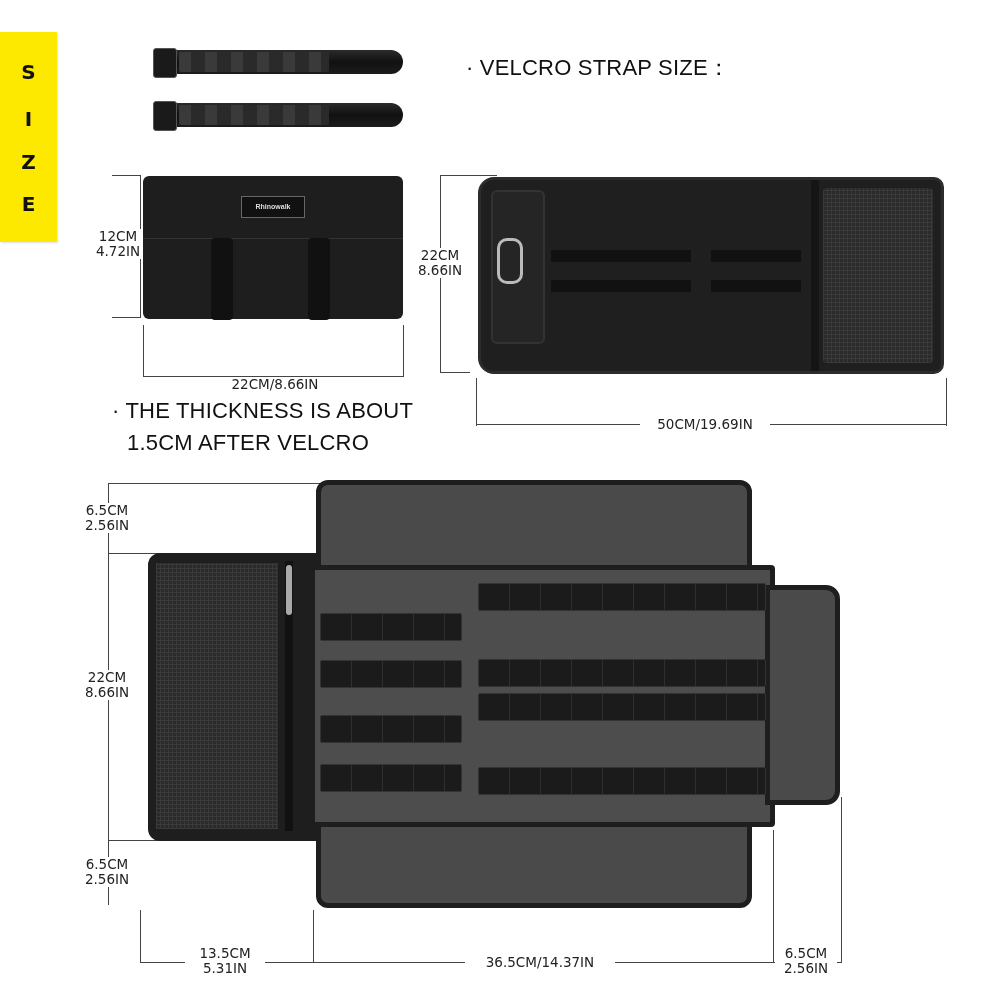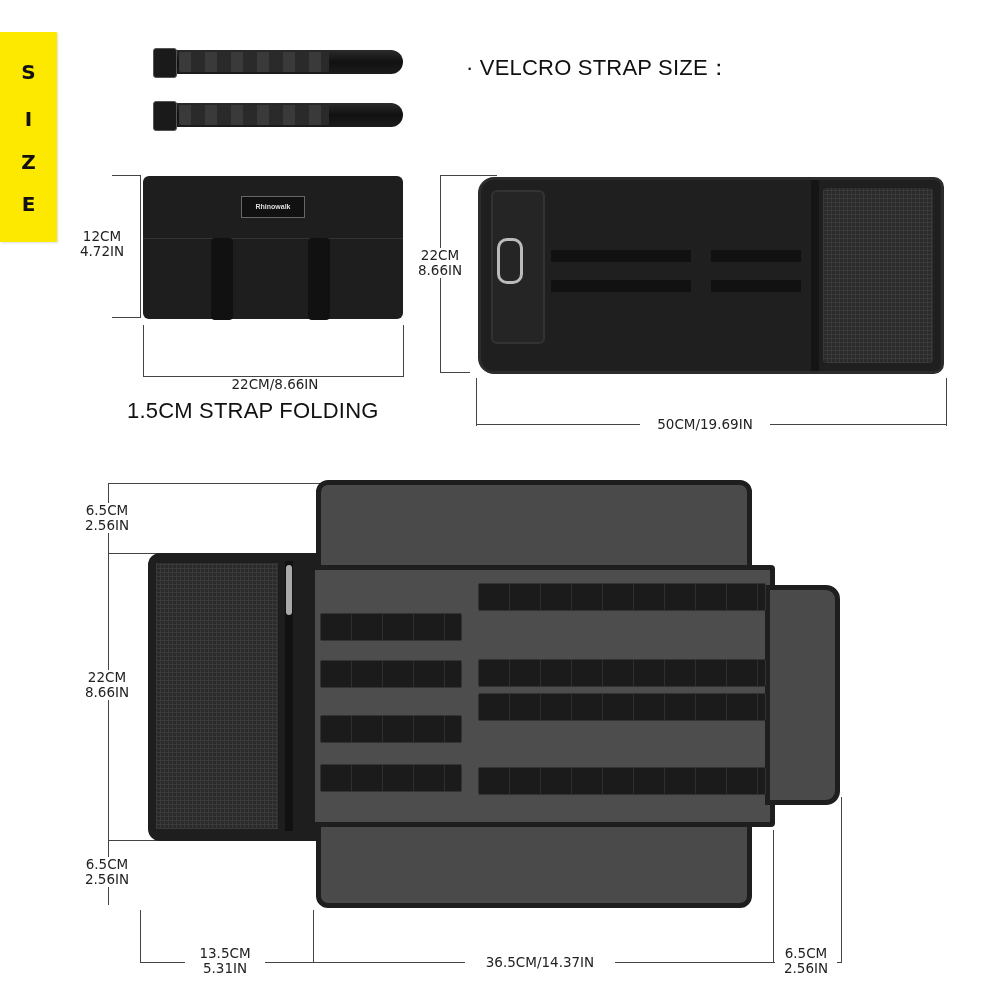--- a/index.html
+++ b/index.html
@@ -38,37 +38,38 @@
   <div class="hook"></div>
 </div>
 
 <div class="abs note" style="left:466px;top:52px;">
   <div>· VELCRO STRAP SIZE：</div>
 </div>
 
 <div class="abs line" style="left:112px;top:175px;width:28px;height:1px;"></div>
 <div class="abs line" style="left:112px;top:317px;width:28px;height:1px;"></div>
 <div class="abs line" style="left:140px;top:175px;width:1px;height:143px;"></div>
-<div class="abs dim" style="left:72px;top:229px;width:60px;">
+<div class="abs dim" style="left:88px;top:229px;width:60px;">
   <div>12CM</div>
   <div>4.72IN</div>
 </div>
 <div class="abs bag" style="left:143px;top:176px;width:260px;height:143px;background:#1e1e1e;border-radius:6px;">
   <div class="abs" style="left:0;top:62px;width:260px;height:1px;background:#333;"></div>
   <div class="abs tiny-logo" style="left:98px;top:20px;width:62px;height:20px;">Rhinowalk</div>
   <div class="abs" style="left:68px;top:62px;width:22px;height:82px;background:#111;border-radius:4px;"></div>
   <div class="abs" style="left:165px;top:62px;width:22px;height:82px;background:#111;border-radius:4px;"></div>
 </div>
 <div class="abs line" style="left:143px;top:325px;width:1px;height:52px;"></div>
 <div class="abs line" style="left:403px;top:325px;width:1px;height:52px;"></div>
 <div class="abs line" style="left:143px;top:376px;width:261px;height:1px;"></div>
 <div class="abs dim" style="left:210px;top:377px;width:130px;">22CM/8.66IN</div>
 
 <div class="abs note" style="left:112px;top:395px;">
-  <div style="padding-left:15px">1.5CM STRAP FOLDING</div>
+  <div>· THE THICKNESS IS ABOUT</div>
+  <div style="padding-left:15px">1.5CM AFTER VELCRO</div>
 </div>
 
 <div class="abs line" style="left:440px;top:175px;width:57px;height:1px;"></div>
 <div class="abs line" style="left:440px;top:372px;width:30px;height:1px;"></div>
 <div class="abs line" style="left:440px;top:175px;width:1px;height:198px;"></div>
 <div class="abs dim" style="left:410px;top:248px;width:60px;">
   <div>22CM</div>
   <div>8.66IN</div>
 </div>
 <div class="abs" style="left:478px;top:177px;width:466px;height:197px;background:#1f1f1f;border-radius:16px 10px 10px 16px;border:3px solid #2c2c2c;box-sizing:border-box;">

